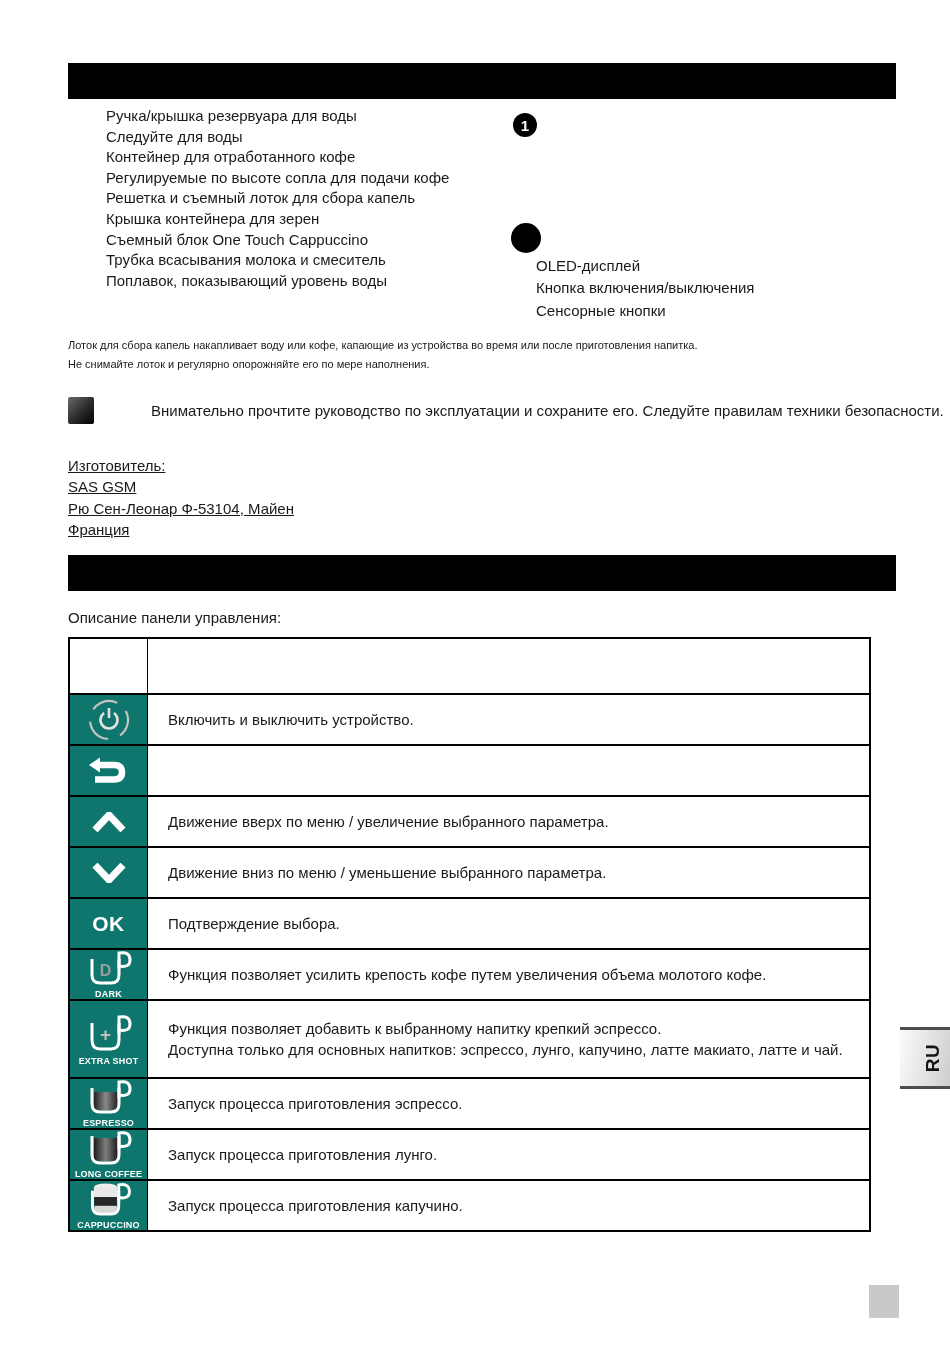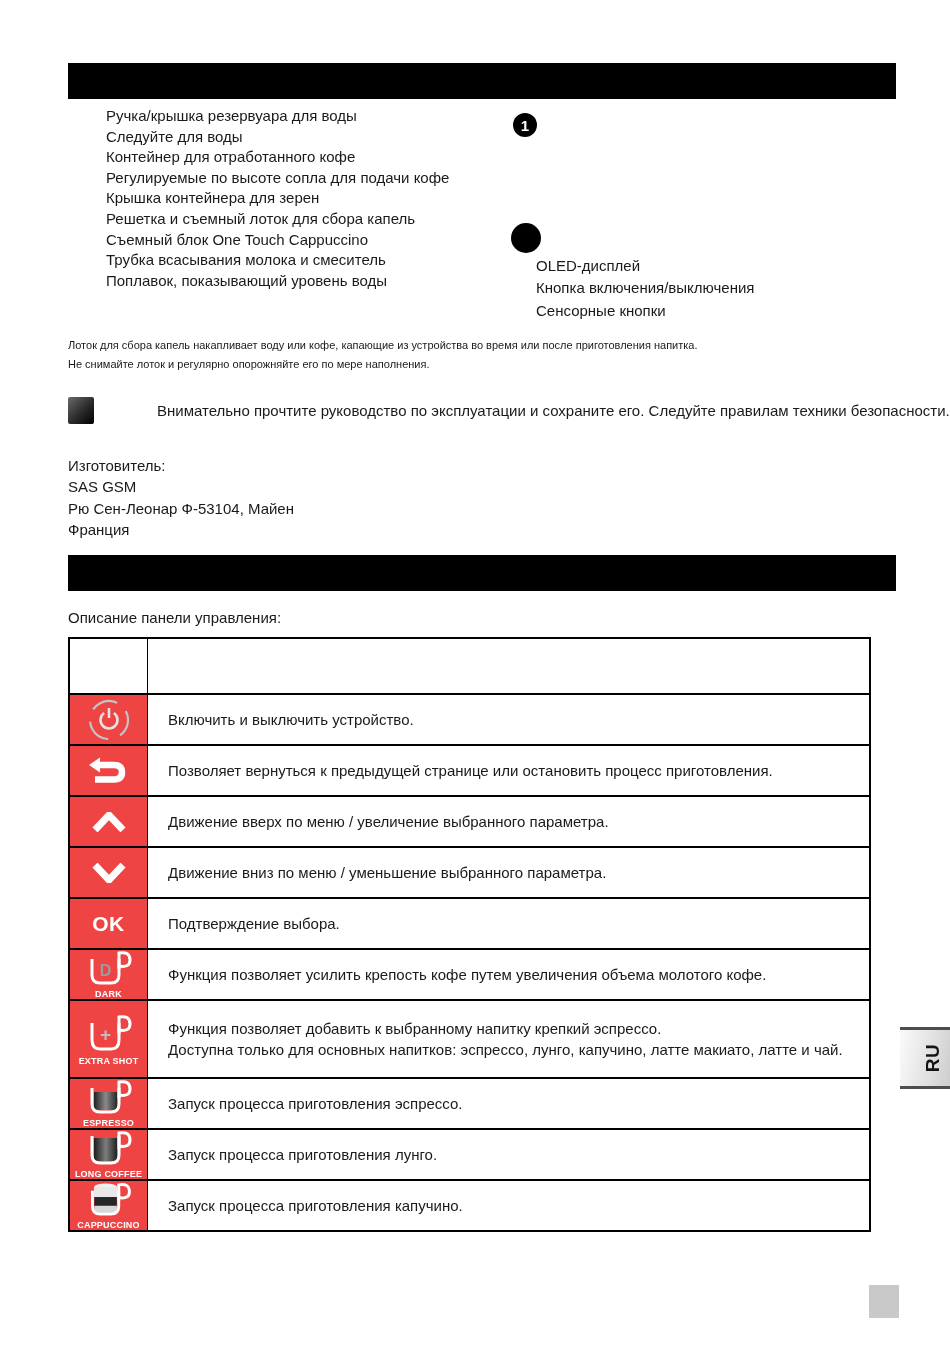--- a/index.html
+++ b/index.html
@@ -19,35 +19,35 @@
   .badge-1 { left:497px; top:113px; width:24px; height:24px; font-size:15px; }
   .badge-2 { left:495px; top:223px; width:30px; height:30px; }
 
   .parts-group1 { position:absolute; left:520px; top:139px; font-size:15px; }
   .parts-group2 { position:absolute; left:520px; top:255px; font-size:15px; }
   .parts-group1 .list-line, .parts-group2 .list-line { line-height:22.4px; }
 
   .drip-note { position:absolute; left:52px; top:336px; width:834px; font-size:11px;
                line-height:19px; white-space:pre-line; }
 
-  .safety-row { position:absolute; left:52px; top:397px; display:flex; align-items:center;gap:6px; }
+  .safety-row { position:absolute; left:52px; top:397px; display:flex; align-items:center; }
   .book-icon { width:26px; height:27px; border-radius:2px;
                background:linear-gradient(135deg,#6a6a6a 0%,#2a2a2a 55%,#000 100%); }
   .safety-text { margin-left:57px; font-size:15px; }
 
-  .manufacturer { position:absolute; left:52px; top:455px; font-size:15px; }
+  .manufacturer { position:absolute; left:52px; top:455px; font-size:15px;text-decoration:underline; }
   .manufacturer div { line-height:21.3px; }
 
   .panel-intro { position:absolute; left:52px; top:609px; font-size:15px; }
 
   .panel-table { position:absolute; left:52px; top:637px; width:803px; border:2px solid #000; }
   .trow { display:flex; }
   .trow + .trow { border-top:2px solid #000; }
   .h56 { height:54px; } .h53 { height:51px; } .h80 { height:78px; }
-  .icon-cell { width:78px; flex:0 0 78px; background:#ef4444; border-right:1.5px solid #000;
+  .icon-cell { width:78px; flex:0 0 78px; background:#0f766e; border-right:1.5px solid #000;
                display:flex; flex-direction:column; align-items:center; justify-content:center; }
   .icon-cell.white { background:#ffffff; }
   .text-cell { flex:1; display:flex; align-items:center; padding-left:20px; padding-right:3px;
                font-size:15px; line-height:21px; white-space:pre-line; }
   .icon-label { color:#fff; font-size:9px; font-weight:bold; letter-spacing:0.2px; margin-top:2px; white-space:nowrap; }
   .ok-glyph { color:#fff; font-size:21px; font-weight:bold; letter-spacing:0.5px; }
 
   .ru-tab { position:absolute; left:884px; top:1027px; width:66px; height:62px;
             background:linear-gradient(100deg,#fbfbfb 0%,#dcdcdc 55%,#c0c0c0 100%);
             border-top:3px solid #4d4d4d; border-bottom:3px solid #4d4d4d;
@@ -63,22 +63,22 @@
 
 <div class="page">
 
   <div class="black-bar bar-top"></div>
 
   <div class="parts-left">
       <div class="list-line">Ручка/крышка резервуара для воды</div>
       <div class="list-line">Следуйте для воды</div>
       <div class="list-line">Контейнер для отработанного кофе</div>
       <div class="list-line">Регулируемые по высоте сопла для подачи кофе</div>
+      <div class="list-line">Решетка и съемный лоток для сбора капель</div>
       <div class="list-line">Крышка контейнера для зерен</div>
-      <div class="list-line">Решетка и съемный лоток для сбора капель</div>
       <div class="list-line">Съемный блок One Touch Cappuccino</div>
       <div class="list-line">Трубка всасывания молока и смеситель</div>
       <div class="list-line">Поплавок, показывающий уровень воды</div>
     </div>
 
   <div class="badge badge-1">
     <span>1</span>
   </div>
 
   <div class="badge badge-2"></div>
@@ -127,21 +127,20 @@
       <div class="text-cell">Включить и выключить устройство.</div>
     </div>
 
     <div class="trow h53">
       <div class="icon-cell">
         <svg width="40" height="30" viewBox="0 0 40 30">
           <path d="M 10 9 H 25 Q 33 9 33 16 Q 33 23.5 25 23.5 H 6" fill="none" stroke="#ffffff" stroke-width="6.5"></path>
           <polygon points="0,9 11,1.5 11,16.5" fill="#ffffff"></polygon>
         </svg>
       </div>
-      <div class="text-cell">Позволяет вернуться к предыдущей странице или остановить процесс приготовления.</div>
     </div>
 
     <div class="trow h53">
       <div class="icon-cell">
         <svg width="34" height="20" viewBox="0 0 34 20">
           <polyline points="3,18 17,3 31,18" fill="none" stroke="#ffffff" stroke-width="7"></polyline>
         </svg>
       </div>
       <div class="text-cell">Движение вверх по меню / увеличение выбранного параметра.</div>
     </div>

